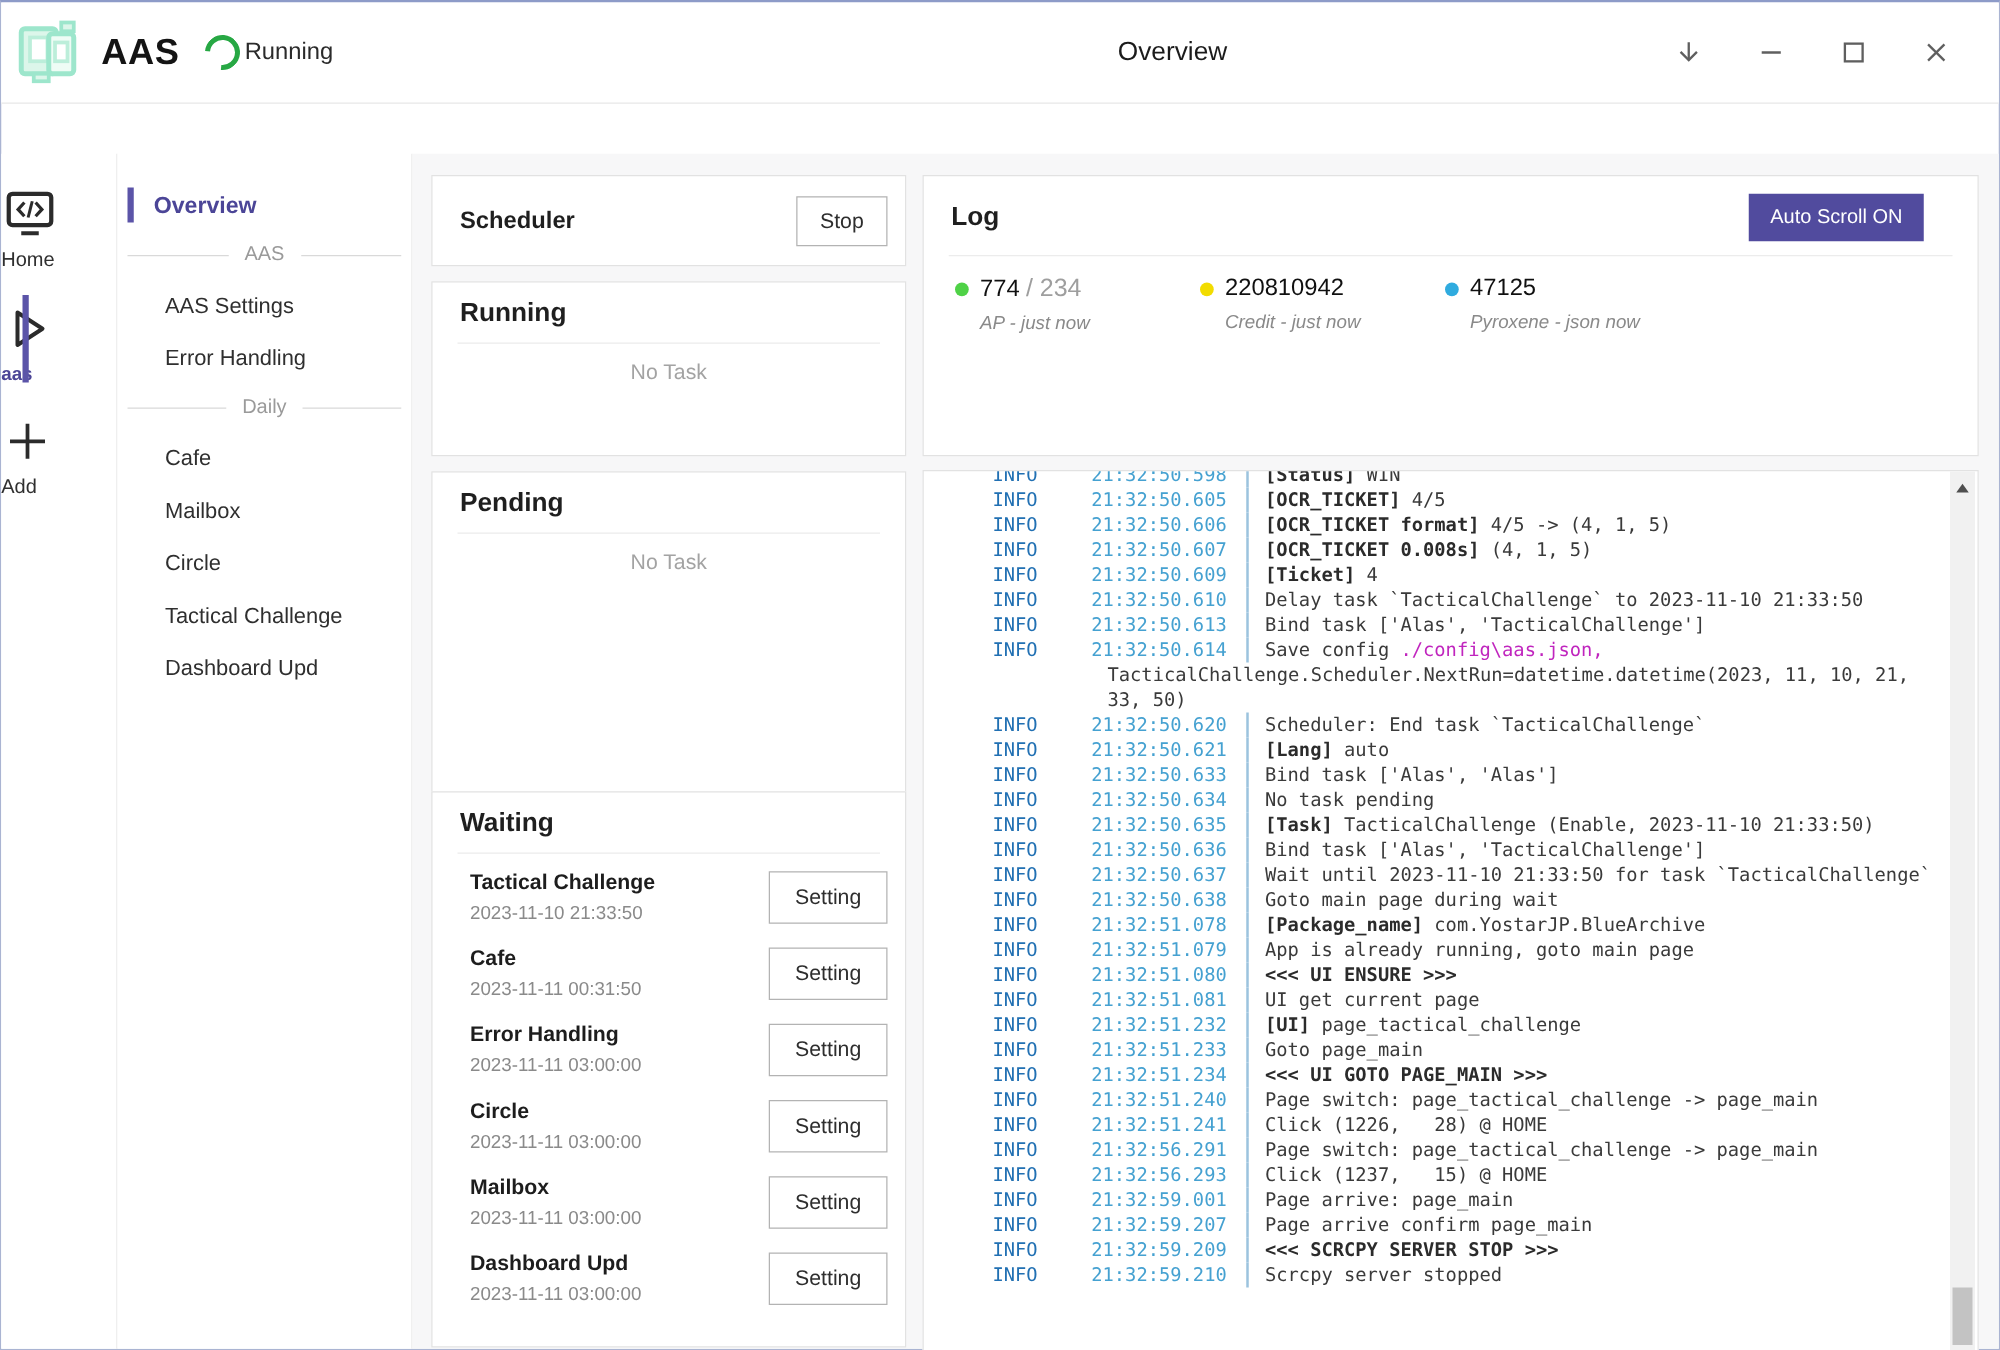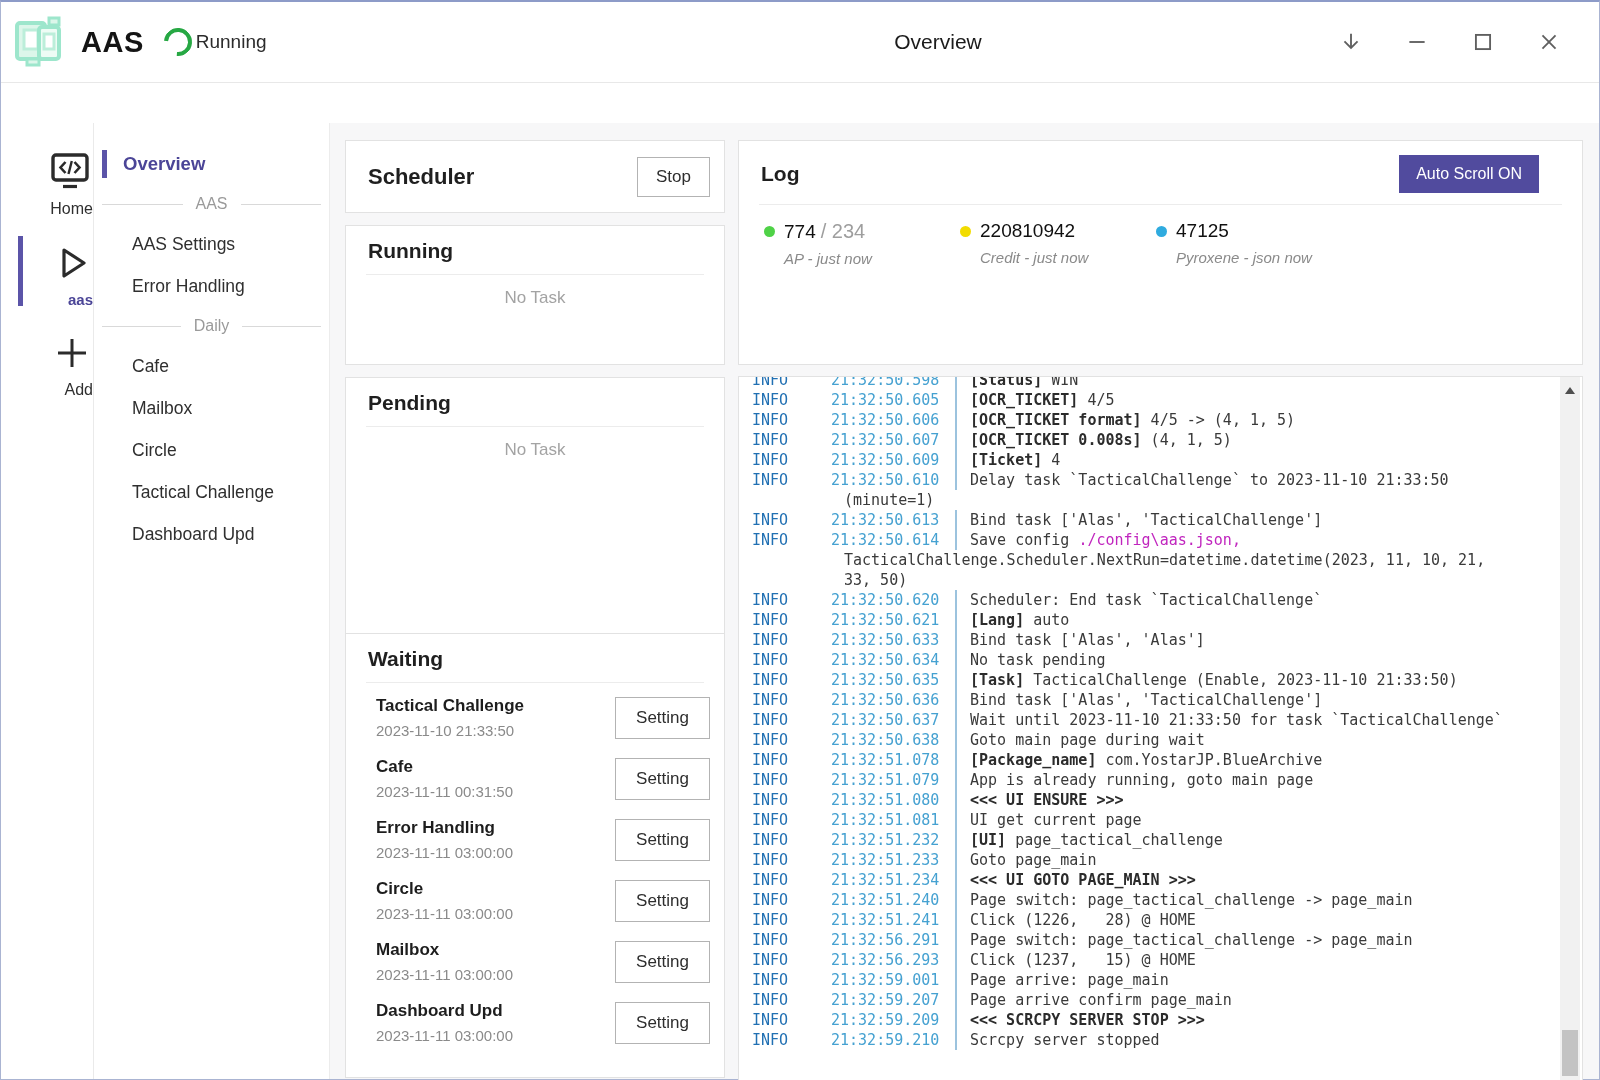--- a/index.html
+++ b/index.html
@@ -15,21 +15,21 @@
   .page-title{position:absolute;left:276px;right:0;text-align:center;font-size:21px;color:#1b1b1b;pointer-events:none;}
   .win-controls{margin-left:auto;display:flex;gap:34px;padding-right:34px;z-index:2;}
   .win-btn{background:none;border:none;padding:4px;cursor:default;line-height:0;}
   .win-btn svg{stroke:#5f5f5f;stroke-width:1.7;fill:none;}
 
   
   .content{flex:1;display:flex;min-height:0;}
 
   
   .rail{width:92px;flex:none;border-right:1px solid #eaeaea;padding-top:18px;display:flex;flex-direction:column;align-items:center;background:#fff;}
-  .rail-item{position:relative;width:100%;display:flex;flex-direction:column;align-items:flex-end;gap:7px;padding:10px 0 8px;margin-bottom:6px;}
+  .rail-item{position:relative;width:100%;display:flex;flex-direction:column;align-items:flex-start;gap:7px;padding:10px 0 8px;margin-bottom:6px;}
   .rail-item svg{stroke:#2b2b2b;fill:none;}
   .rail-label{font-size:16px;color:#2f2f2f;}
   .rail-item.active::before{content:"";position:absolute;left:17px;top:4px;bottom:10px;width:5px;background:#5b54a8;}
   .rail-item.active .rail-label{color:#4b4597;font-weight:700;font-size:15px;}
   .rail-item.active svg{stroke:#2b2b2b;}
 
   
   .sidenav{width:235px;flex:none;border-right:1px solid #ececec;padding-top:20px;background:#fff;}
   .nav-item{height:42px;line-height:42px;padding-left:38px;font-size:17.5px;color:#2f2f2f;cursor:default;}
   .nav-item.active{position:relative;padding-left:29px;font-size:18.5px;font-weight:700;color:#4b4597;}
@@ -39,21 +39,21 @@
   .nav-divider .lbl{margin:0 13px;}
 
   
   .main{flex:1;position:relative;background:#f7f7f8;min-width:0;}
   .card{position:absolute;background:#fff;border:1px solid #e2e2e2;box-sizing:border-box;}
   .card-h{padding:13px 22px 0;font-size:21px;font-weight:700;color:#1f1f1f;}
   .card-div{height:1px;background:#ececec;margin:11px 20px 0;}
   .no-task{text-align:center;color:#a3a3a3;font-size:17px;margin-top:13px;}
 
   .scheduler{left:15px;top:17px;width:380px;height:73px;display:flex;align-items:center;justify-content:space-between;padding:0 14px 0 22px;}
-  .sch-title{font-size:22px;font-weight:700;color:#1f1f1f;}
+  .sch-title{font-size:19px;font-weight:700;color:#1f1f1f;}
   .btn-plain{background:#fff;border:1px solid #b3b3b3;font-size:17px;color:#2e2e2e;font-family:inherit;cursor:default;}
   .stop-btn{padding:9px 18px;}
 
   .running{left:15px;top:102px;width:380px;height:140px;}
   .pending{left:15px;top:254px;width:380px;height:271px;}
   .waiting{left:15px;top:510px;width:380px;height:445px;}
 
   .w-list{padding:4px 14px 0 30px;}
   .w-row{display:flex;align-items:center;justify-content:space-between;padding:9px 0;}
   .w-name{font-size:17px;font-weight:700;color:#1d1d1d;}
@@ -69,21 +69,21 @@
   .stat{width:196px;}
   .stat-top{display:flex;align-items:center;}
   .dot{width:11px;height:11px;border-radius:50%;flex:none;margin-right:9px;}
   .stat-val{font-size:19px;font-weight:400;color:#101010;}
   .stat-total{font-size:20px;color:#9e9e9e;margin-left:5px;}
   .stat-label{margin-left:20px;margin-top:7px;font-size:15px;color:#8a8a8a;font-style:italic;}
 
   
   .logpanel{left:408px;top:253px;width:845px;height:727px;overflow:hidden;}
   .log-content{position:absolute;left:13px;right:26px;top:-7px;font-family:"DejaVu Sans Mono",monospace;font-size:15px;line-height:20px;color:#3a3a3a;}
-  .lrow{display:flex;white-space:pre;}
+  .lrow{display:flex;white-space:pre;margin-left:42px;}
   .l-lvl{width:79px;flex:none;color:#2170b3;}
   .l-time{width:124px;flex:none;color:#45a1d1;}
   .l-bar{flex:none;width:13px;border-left:2px solid #9cc3de;}
   .l-msg{white-space:pre;}
   .l-msg .b{font-weight:bold;color:#2b2b2b;}
   .l-msg .path{color:#c025be;}
   .l-cont{padding-left:92px;white-space:pre;}
 
   
   .sb{position:absolute;top:0;bottom:0;right:2px;width:20px;background:#f1f1f1;}
@@ -290,21 +290,20 @@
       </section>
 
       <section class="card logpanel">
         <div class="log-content" id="log-lines">
             <div class="lrow"><span class="l-lvl">INFO</span><span class="l-time">21:32:50.598</span><span class="l-bar"></span><span class="l-msg"><span class="b">[Status]</span><span> WIN</span></span></div>
             <div class="lrow"><span class="l-lvl">INFO</span><span class="l-time">21:32:50.605</span><span class="l-bar"></span><span class="l-msg"><span class="b">[OCR_TICKET]</span><span> 4/5</span></span></div>
             <div class="lrow"><span class="l-lvl">INFO</span><span class="l-time">21:32:50.606</span><span class="l-bar"></span><span class="l-msg"><span class="b">[OCR_TICKET format]</span><span> 4/5 -&gt; (4, 1, 5)</span></span></div>
             <div class="lrow"><span class="l-lvl">INFO</span><span class="l-time">21:32:50.607</span><span class="l-bar"></span><span class="l-msg"><span class="b">[OCR_TICKET 0.008s]</span><span> (4, 1, 5)</span></span></div>
             <div class="lrow"><span class="l-lvl">INFO</span><span class="l-time">21:32:50.609</span><span class="l-bar"></span><span class="l-msg"><span class="b">[Ticket]</span><span> 4</span></span></div>
             <div class="lrow"><span class="l-lvl">INFO</span><span class="l-time">21:32:50.610</span><span class="l-bar"></span><span class="l-msg"><span>Delay task `TacticalChallenge` to 2023-11-10 21:33:50</span></span></div>
-            <div class="lrow"><span class="l-cont">(minute=1)</span></div>
             <div class="lrow"><span class="l-lvl">INFO</span><span class="l-time">21:32:50.613</span><span class="l-bar"></span><span class="l-msg"><span>Bind task ['Alas', 'TacticalChallenge']</span></span></div>
             <div class="lrow"><span class="l-lvl">INFO</span><span class="l-time">21:32:50.614</span><span class="l-bar"></span><span class="l-msg"><span>Save config </span><span class="path">./config\aas.json,</span></span></div>
             <div class="lrow"><span class="l-cont">TacticalChallenge.Scheduler.NextRun=datetime.datetime(2023, 11, 10, 21,</span></div>
             <div class="lrow"><span class="l-cont">33, 50)</span></div>
             <div class="lrow"><span class="l-lvl">INFO</span><span class="l-time">21:32:50.620</span><span class="l-bar"></span><span class="l-msg"><span>Scheduler: End task `TacticalChallenge`</span></span></div>
             <div class="lrow"><span class="l-lvl">INFO</span><span class="l-time">21:32:50.621</span><span class="l-bar"></span><span class="l-msg"><span class="b">[Lang]</span><span> auto</span></span></div>
             <div class="lrow"><span class="l-lvl">INFO</span><span class="l-time">21:32:50.633</span><span class="l-bar"></span><span class="l-msg"><span>Bind task ['Alas', 'Alas']</span></span></div>
             <div class="lrow"><span class="l-lvl">INFO</span><span class="l-time">21:32:50.634</span><span class="l-bar"></span><span class="l-msg"><span>No task pending</span></span></div>
             <div class="lrow"><span class="l-lvl">INFO</span><span class="l-time">21:32:50.635</span><span class="l-bar"></span><span class="l-msg"><span class="b">[Task]</span><span> TacticalChallenge (Enable, 2023-11-10 21:33:50)</span></span></div>
             <div class="lrow"><span class="l-lvl">INFO</span><span class="l-time">21:32:50.636</span><span class="l-bar"></span><span class="l-msg"><span>Bind task ['Alas', 'TacticalChallenge']</span></span></div>

